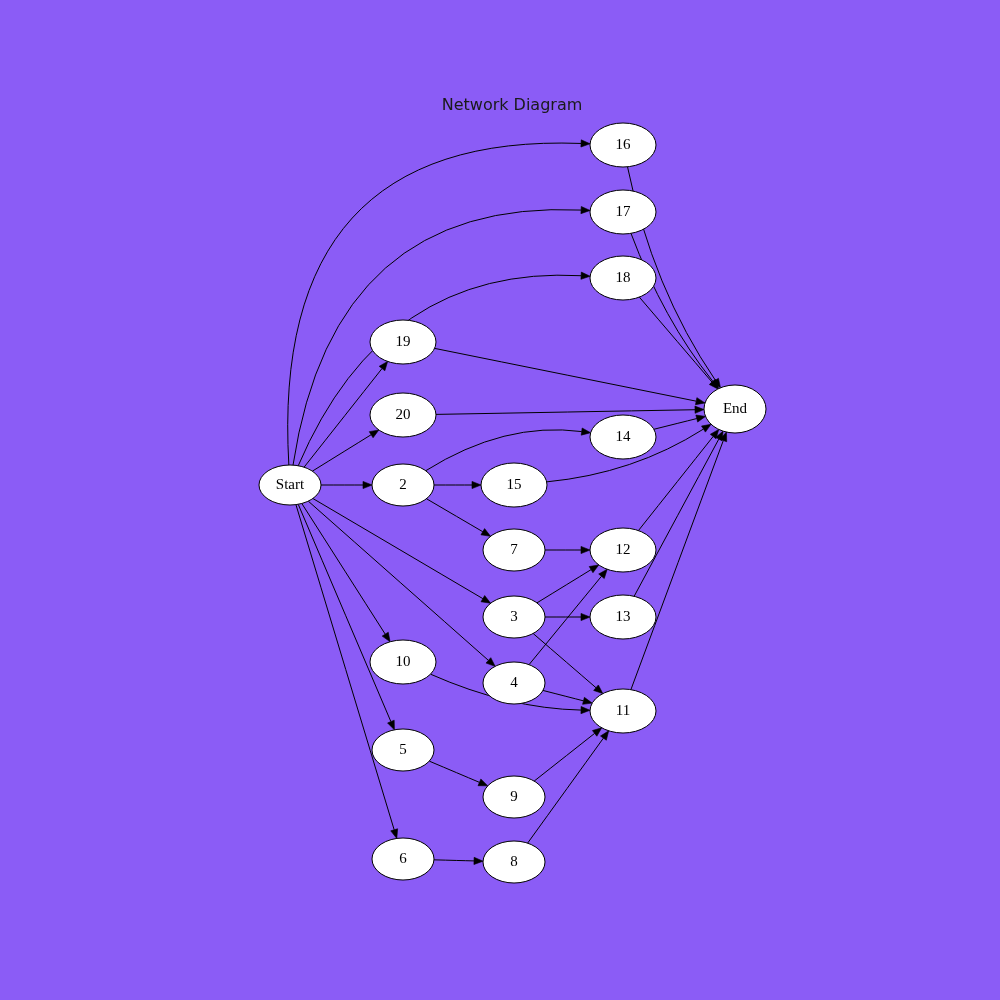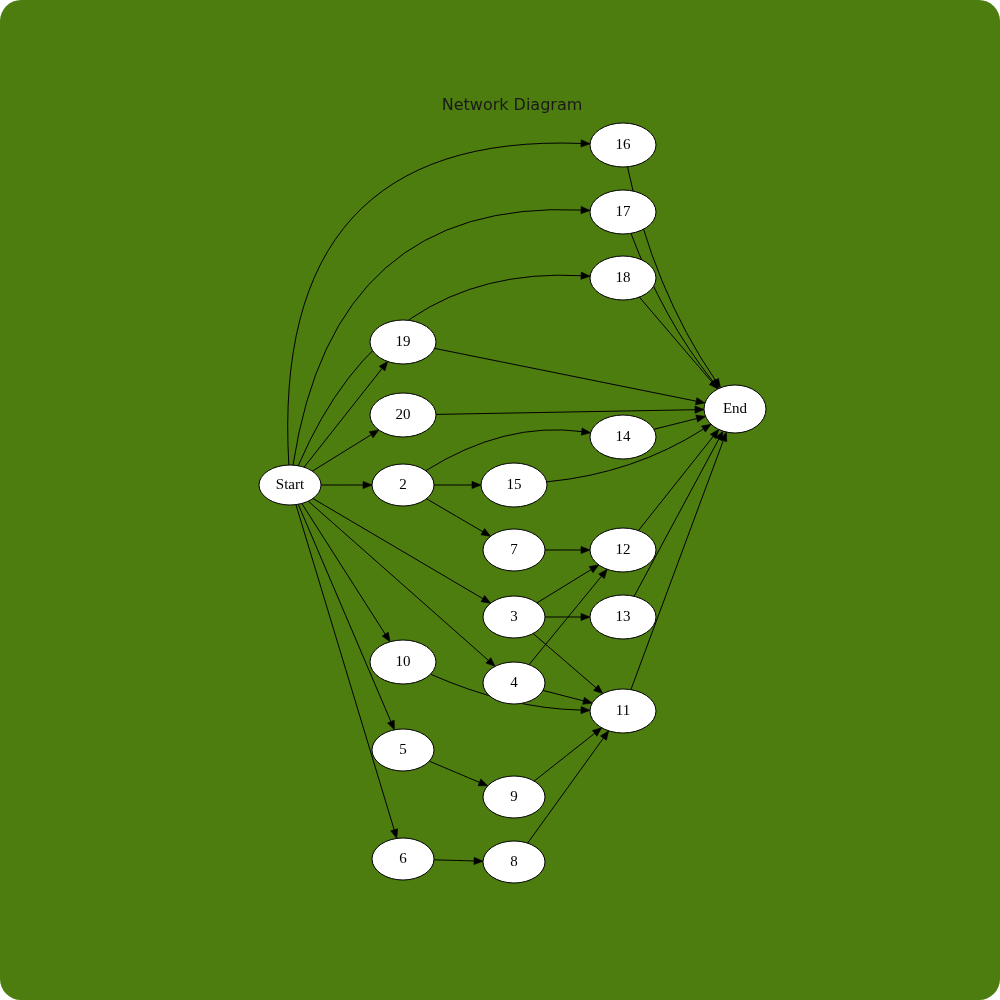--- a/index.html
+++ b/index.html
@@ -4,24 +4,23 @@
 <style>
   html, body {
     margin: 0;
     padding: 0;
     background: #ffffff;
   }
   #canvas {
     position: relative;
     width: 1000px;
     height: 1000px;
-    background: #4d7c0f;
+    background: #8b5cf6;
     overflow: hidden;
     font-family: "Liberation Serif", serif;
-    border-radius: 21px;
   }
   #graph-svg {
     position: absolute;
     left: 0;
     top: 0;
     width: 1000px;
     height: 1000px;
   }
   .diagram-title {
     font-family: "DejaVu Sans", sans-serif;

